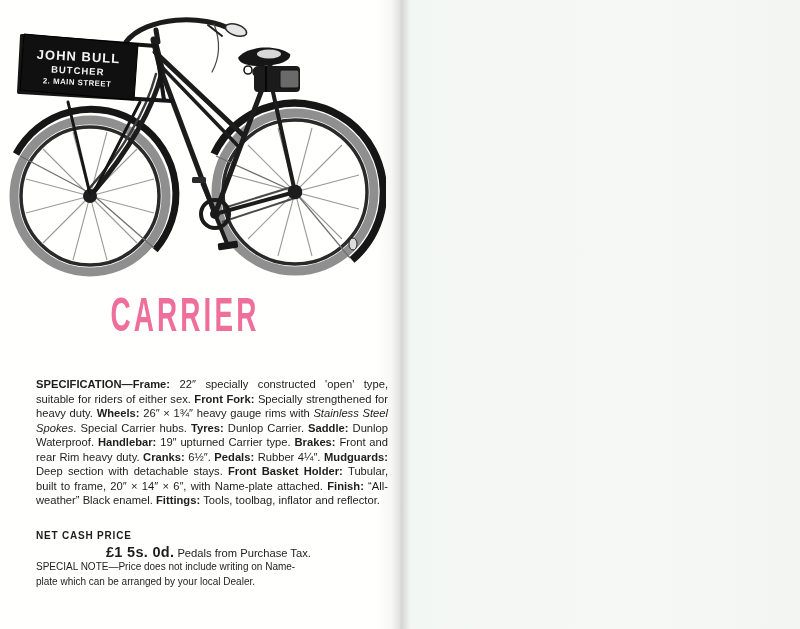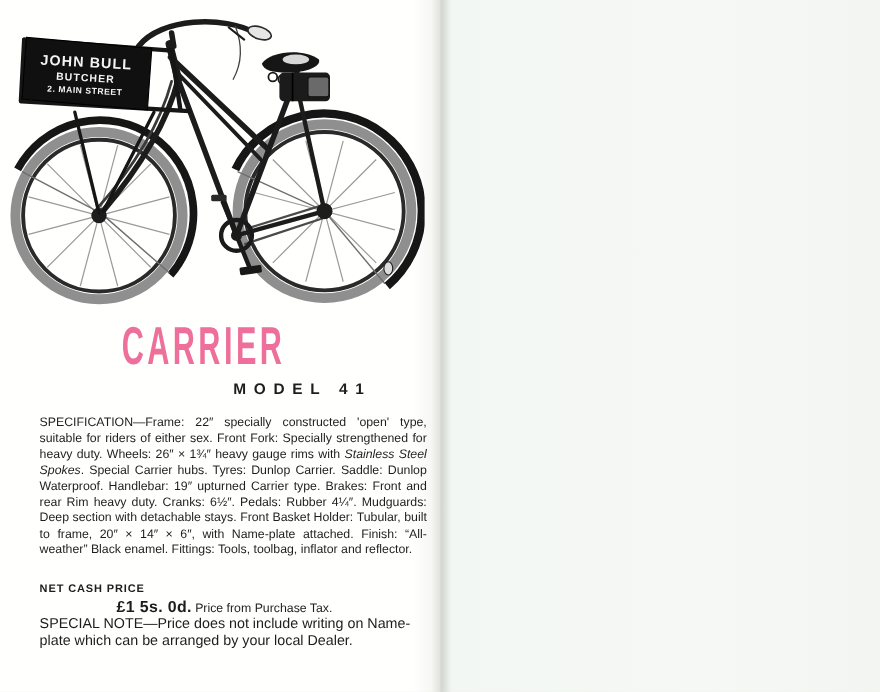--- a/index.html
+++ b/index.html
@@ -9,26 +9,26 @@
   
   #page-left{left:0;top:0;width:400px;height:629px;background:linear-gradient(90deg,#fffffe 0,#fffffe 94%,#f2f2ee 100%);}
   #page-right{left:400px;top:0;width:400px;height:629px;background:linear-gradient(90deg,#e9ece8 0,#f3f7f3 12px,#f5f8f4 60%,#f2f5f1 100%);}
   .gutter{left:392px;top:0;width:18px;height:629px;background:linear-gradient(90deg,rgba(80,80,70,0) 0,rgba(80,80,70,.10) 45%,rgba(80,80,70,.14) 55%,rgba(80,80,70,0) 100%);}
   
   #bike{left:8px;top:8px;}
   #carrier-title{left:20px;top:294px;width:330px;text-align:center;font-size:45px;line-height:42px;
                  font-weight:bold;color:#ee6f9b;letter-spacing:5px;transform:scaleX(.62) scaleY(1.08);transform-origin:50% 50%;}
   #model-sub{left:212px;top:345px;font-size:14px;font-weight:bold;letter-spacing:7px;}
   #spec{left:36px;top:377px;width:352px;font-size:11.2px;line-height:14.5px;text-align:justify;}
-  #spec .b{font-weight:normal;}
+  #spec .b{font-weight:bold;}
   #spec .i{font-style:italic;}
   #ncp-left{left:36px;top:530px;font-size:10px;font-weight:bold;letter-spacing:.8px;}
   #price-line{left:36px;top:544px;width:352px;padding-left:70px;box-sizing:border-box;font-size:11.2px;}
   #price-line .big{font-weight:bold;font-size:14.5px;letter-spacing:.3px;}
-  #special-note{left:36px;top:560px;width:352px;font-size:13px;line-height:14.5px;white-space:pre-line;}
+  #special-note{left:36px;top:560px;width:352px;font-size:10px;line-height:14.5px;white-space:pre-line;}
 </style>
 </head>
 <body>
 
 <div id="spread">
 
   <div id="page-left" class="abs">
 
     <svg id="bike" class="abs" width="378" height="282" viewBox="0 0 378 282" xmlns="http://www.w3.org/2000/svg">
 
@@ -127,27 +127,26 @@
         <polygon points="16,26 130,36 126,92 12,82" fill="#101010" stroke="#000"></polygon>
         <g transform="rotate(3 71 58)" fill="#f3f3f3" font-family="Liberation Sans, sans-serif" font-weight="bold" text-anchor="middle">
           <text x="70" y="53" font-size="13" letter-spacing="1">JOHN BULL</text>
           <text x="70" y="66" font-size="9.5" letter-spacing="1">BUTCHER</text>
           <text x="70" y="77" font-size="7.8" letter-spacing="0.5">2. MAIN STREET</text>
         </g>
       </g>
     </svg>
 
     <div id="carrier-title" class="abs">CARRIER</div>
-    <div id="model-sub" class="abs">MODEL 41</div>
 
     <div id="spec" class="abs"><span class="b">SPECIFICATION—Frame: </span><span>22″ specially constructed 'open' type, suitable for riders of either sex. </span><span class="b">Front Fork: </span><span>Specially strengthened for heavy duty. </span><span class="b">Wheels: </span><span>26″ × 1¾″ heavy gauge rims with </span><span class="i">Stainless Steel Spokes</span><span>. Special Carrier hubs. </span><span class="b">Tyres: </span><span>Dunlop Carrier. </span><span class="b">Saddle: </span><span>Dunlop Waterproof. </span><span class="b">Handlebar: </span><span>19″ upturned Carrier type. </span><span class="b">Brakes: </span><span>Front and rear Rim heavy duty. </span><span class="b">Cranks: </span><span>6½″. </span><span class="b">Pedals: </span><span>Rubber 4¼″. </span><span class="b">Mudguards: </span><span>Deep section with detachable stays. </span><span class="b">Front Basket Holder: </span><span>Tubular, built to frame, 20″ × 14″ × 6″, with Name-plate attached. </span><span class="b">Finish: </span><span>“All-weather” Black enamel. </span><span class="b">Fittings: </span><span>Tools, toolbag, inflator and reflector.</span></div>
 
     <div id="ncp-left" class="abs">NET CASH PRICE</div>
     <div id="price-line" class="abs">
-      <span class="big">£1 5s. 0d.</span><span> Price from Purchase Tax.</span>
+      <span class="big">£1 5s. 0d.</span><span> Pedals from Purchase Tax.</span>
     </div>
     <div id="special-note" class="abs">SPECIAL NOTE—Price does not include writing on Name-
 plate which can be arranged by your local Dealer.</div>
   </div>
 
   <div id="page-right" class="abs">
     
     
     
 

